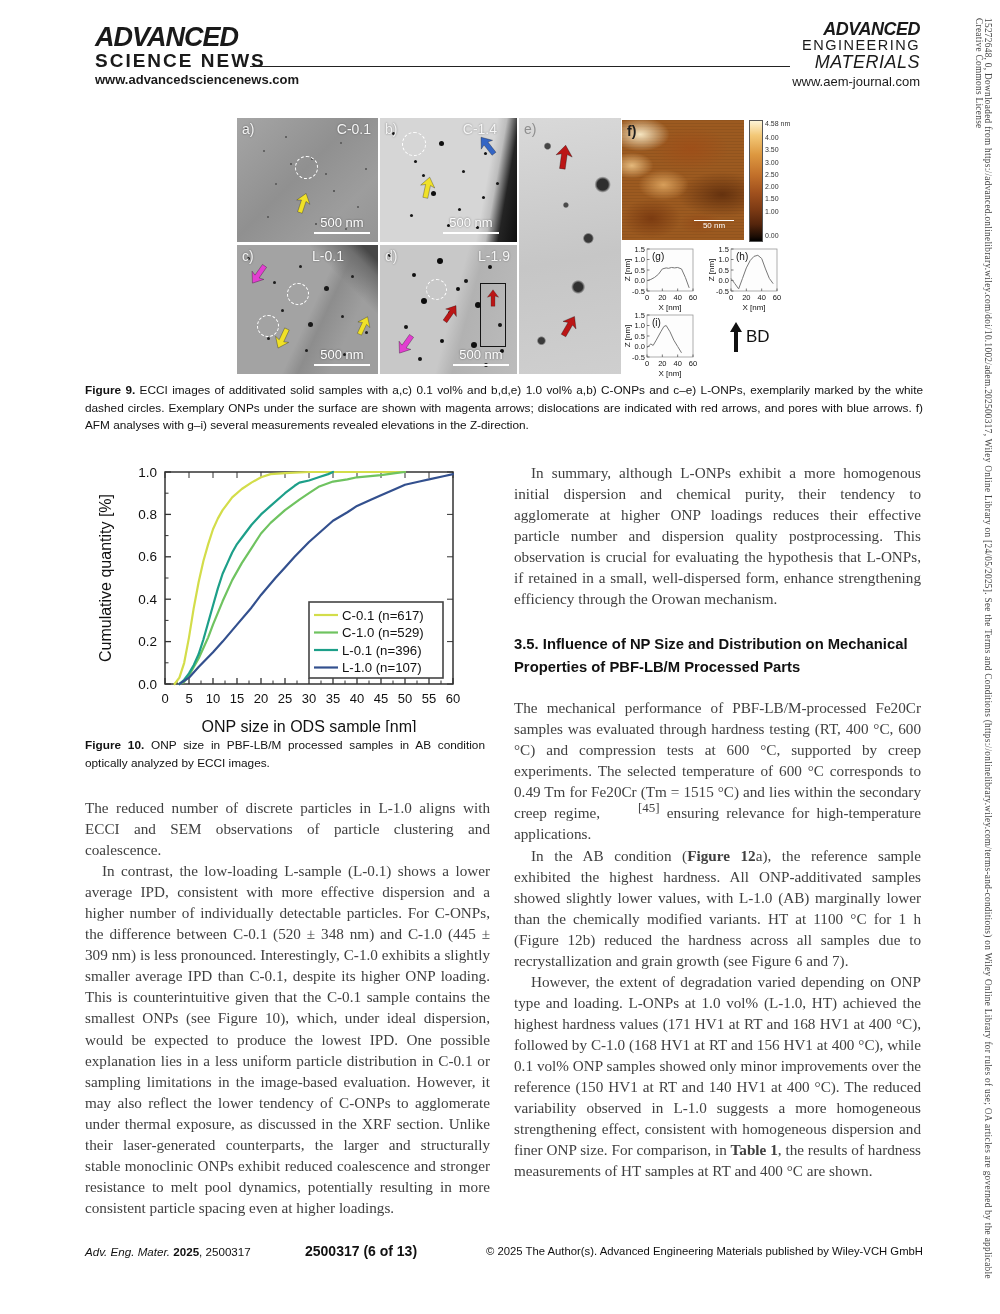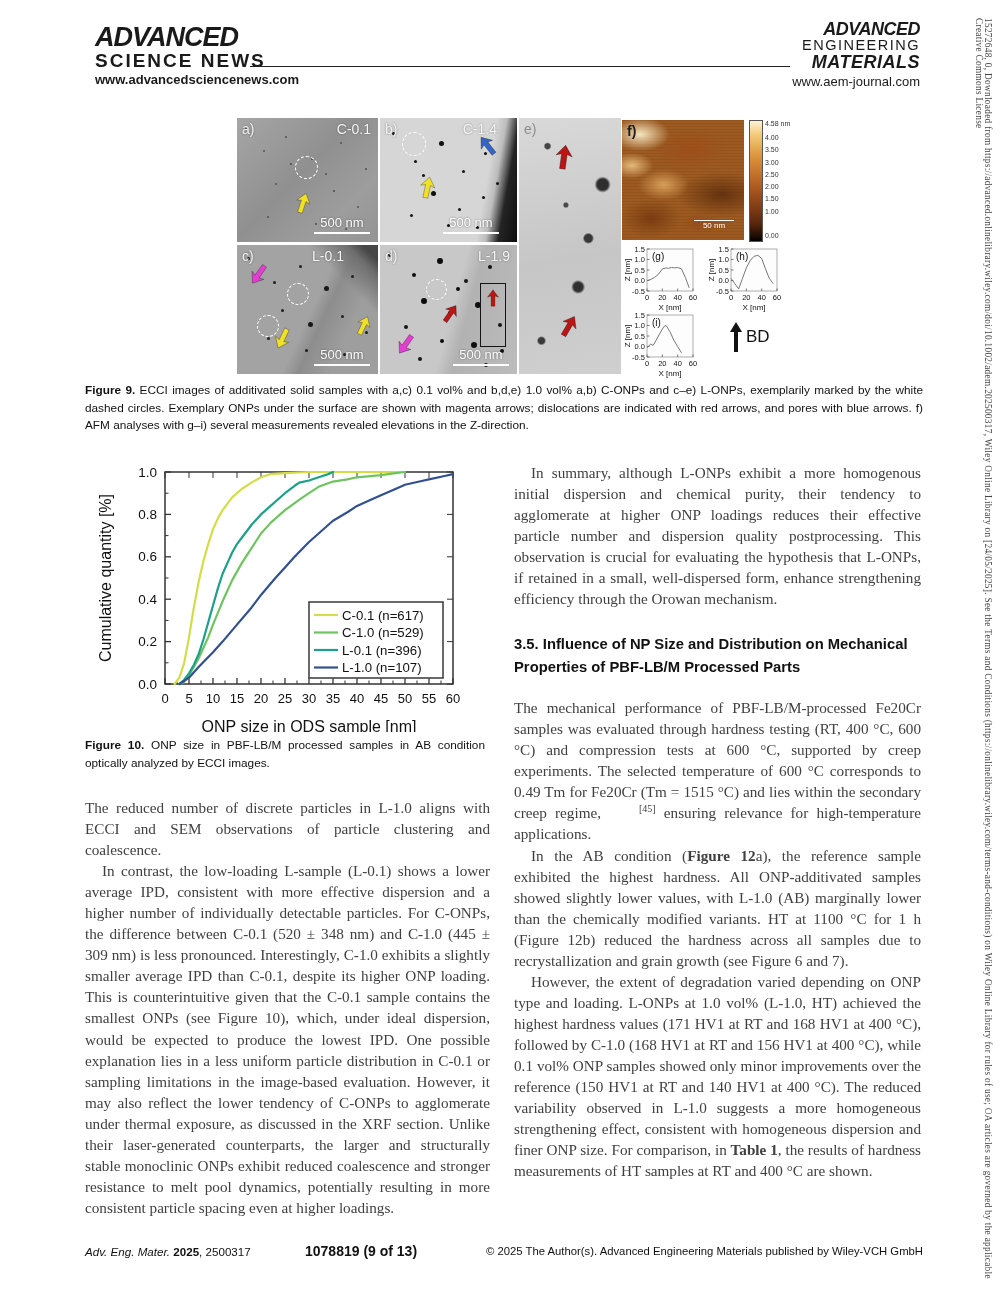--- a/index.html
+++ b/index.html
@@ -7,21 +7,21 @@
 
   
   .hdr-left{position:absolute;left:95px;top:24px;}
   .asn-l1{font-family:"Liberation Sans",sans-serif;font-weight:bold;font-style:italic;font-size:27px;letter-spacing:-1px;line-height:1;}
   .asn-l2{font-family:"Liberation Sans",sans-serif;font-weight:bold;font-size:19px;letter-spacing:2px;line-height:1.1;}
   .hdr-rule{position:absolute;left:250px;top:66px;width:540px;border-top:1.3px solid #222;}
   .hdr-url-left{position:absolute;left:95px;top:72px;font-family:"Liberation Sans",sans-serif;font-weight:bold;font-size:13px;}
   .hdr-right{position:absolute;right:80px;top:20px;text-align:right;}
   .aem-l1{font-family:"Liberation Sans",sans-serif;font-weight:bold;font-style:italic;font-size:18px;letter-spacing:-0.5px;line-height:1;}
   .aem-l2{font-family:"Liberation Sans",sans-serif;font-size:14.5px;letter-spacing:1.5px;line-height:1.05;}
-  .aem-l3{font-family:"Liberation Sans",sans-serif;font-weight:bold;font-style:italic;font-size:18px;letter-spacing:0.5px;line-height:1.05;}
+  .aem-l3{font-family:"Liberation Sans",sans-serif;font-weight:normal;font-style:italic;font-size:18px;letter-spacing:0.5px;line-height:1.05;}
   .hdr-url-right{position:absolute;right:80px;top:74px;font-family:"Liberation Sans",sans-serif;font-weight:normal;font-size:13px;}
 
   
   .side-text{position:absolute;right:8px;top:18px;height:1286px;writing-mode:vertical-rl;font-size:9.3px;color:#444;letter-spacing:0.3px;line-height:1;}
 
   
   .fig9{position:absolute;left:237px;top:118px;width:575px;height:256px;}
   .panel{position:absolute;overflow:hidden;}
   .plabel{position:absolute;left:5px;top:3px;font-family:"Liberation Sans",sans-serif;font-size:14px;color:#f2f2f2;text-shadow:0 0 2px rgba(0,0,0,0.45);}
   .psample{position:absolute;right:7px;top:3px;font-family:"Liberation Sans",sans-serif;font-size:14px;color:#f5f5f5;text-shadow:0 0 2px rgba(0,0,0,0.4);}
@@ -70,21 +70,21 @@
   .cap b{font-weight:bold;}
   .cap9{left:85px;top:382px;width:838px;}
   .cap10{left:85px;top:737px;width:400px;}
 
   
   .colL{position:absolute;left:85px;top:460px;width:405px;}
   .colR{position:absolute;left:514px;top:462px;width:407px;}
   .body-p{font-size:15.2px;line-height:1.385;text-align:justify;margin:0;color:#404040;}
   .indent{text-indent:17px;}
   .sec-head{font-family:"Liberation Sans",sans-serif;font-weight:bold;font-size:14.8px;line-height:1.55;margin:24px 0 18px;color:#111;}
-  sup{font-size:10px;vertical-align:super;line-height:0;padding-left:38px;}
+  sup{font-size:13px;vertical-align:super;line-height:0;padding-left:38px;}
 
   
   .footer{position:absolute;left:85px;top:1243px;width:838px;font-family:"Liberation Sans",sans-serif;font-size:11.6px;color:#111;}
   .f-left{position:absolute;left:0;top:2px;}
   .f-center{position:absolute;left:220px;top:0;font-weight:bold;font-size:14px;}
   .f-right{position:absolute;right:0;top:2px;font-size:11.3px;}
 </style>
 </head>
 <body>
 
@@ -398,15 +398,15 @@
 <div class="colR">
   <p class="body-p indent">In summary, although L-ONPs exhibit a more homogenous initial dispersion and chemical purity, their tendency to agglomerate at higher ONP loadings reduces their effective particle number and dispersion quality postprocessing. This observation is crucial for evaluating the hypothesis that L-ONPs, if retained in a small, well-dispersed form, enhance strengthening efficiency through the Orowan mechanism.</p>
   <h3 class="sec-head">3.5. Influence of NP Size and Distribution on Mechanical Properties of PBF-LB/M Processed Parts</h3>
   <p class="body-p"><span>The mechanical performance of PBF-LB/M-processed Fe20Cr samples was evaluated through hardness testing (RT, 400 °C, 600 °C) and compression tests at 600 °C, supported by creep experiments. The selected temperature of 600 °C corresponds to 0.49 Tm for Fe20Cr (Tm = 1515 °C) and lies within the secondary creep regime,</span><sup>[45]</sup><span> ensuring relevance for high-temperature applications.</span></p>
   <p class="body-p indent"><span>In the AB condition (</span><b>Figure 12</b><span>a), the reference sample exhibited the highest hardness. All ONP-additivated samples showed slightly lower values, with L-1.0 (AB) marginally lower than the chemically modified variants. HT at 1100 °C for 1 h (Figure 12b) reduced the hardness across all samples due to recrystallization and grain growth (see Figure 6 and 7).</span></p>
   <p class="body-p indent"><span>However, the extent of degradation varied depending on ONP type and loading. L-ONPs at 1.0 vol% (L-1.0, HT) achieved the highest hardness values (171 HV1 at RT and 168 HV1 at 400 °C), followed by C-1.0 (168 HV1 at RT and 156 HV1 at 400 °C), while 0.1 vol% ONP samples showed only minor improvements over the reference (150 HV1 at RT and 140 HV1 at 400 °C). The reduced variability observed in L-1.0 suggests a more homogeneous strengthening effect, consistent with homogeneous dispersion and finer ONP size. For comparison, in </span><b>Table 1</b><span>, the results of hardness measurements of HT samples at RT and 400 °C are shown.</span></p>
 </div>
 
 <div class="footer">
   <div class="f-left"><i>Adv. Eng. Mater.</i> <b>2025</b><span>, 2500317</span></div>
-  <div class="f-center">1078819 (9 of 13)</div>
+  <div class="f-center">2500317 (6 of 13)</div>
   <div class="f-right">© 2025 The Author(s). Advanced Engineering Materials published by Wiley-VCH GmbH</div>
 </div>
 
 </body></html>

